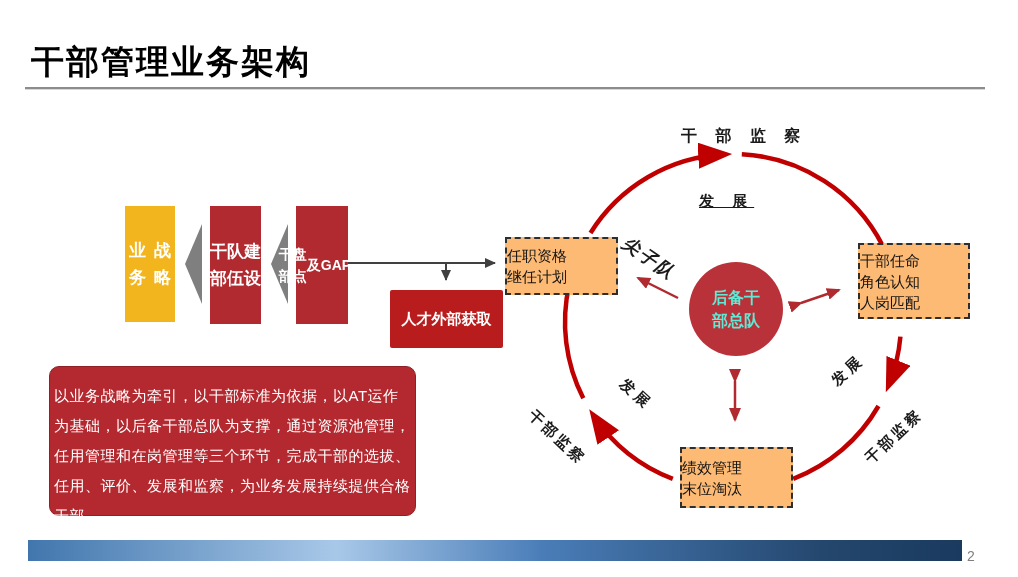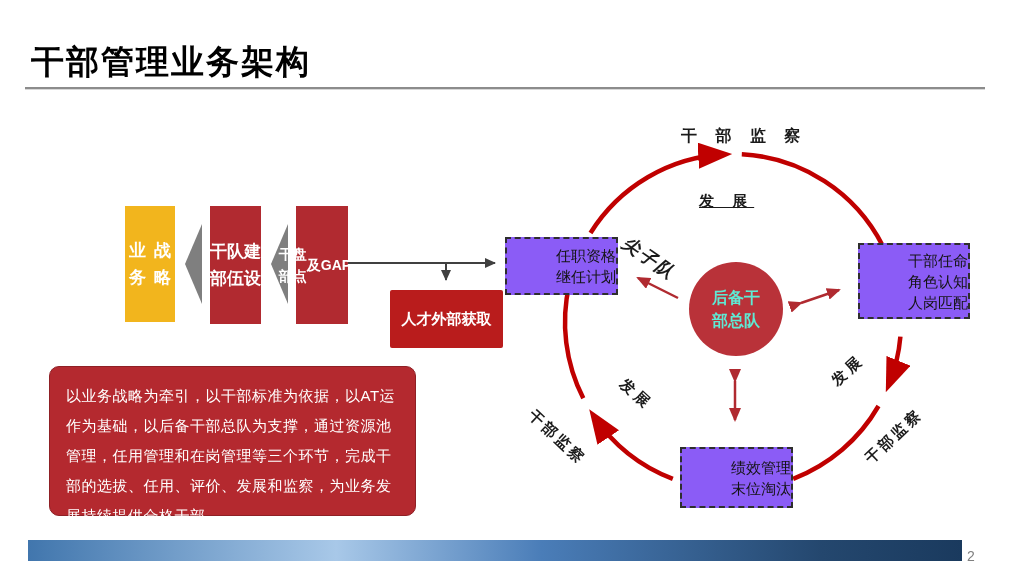--- a/index.html
+++ b/index.html
@@ -28,22 +28,22 @@
     font-size:14px;line-height:22px;}
   .tri-left{
     width:0;height:0;border-top:40px solid transparent;border-bottom:40px solid transparent;
     border-right:17px solid #7f7f7f;
   }
   .tri1{left:185px;top:224px;}
   .tri2{left:271px;top:224px;}
   .box-green{left:390px;top:290px;width:113px;height:58px;background:#b91c1c;
     font-size:15px;line-height:22px;border-radius:2px;}
   .dashed-box{
-    background:#8b5cf6;border:2px dashed #2e2e2e;color:#141414;
-    display:flex;flex-direction:column;align-items:flex-end;justify-content:center;
+    background:#fdba74;border:2px dashed #2e2e2e;color:#141414;
+    display:flex;flex-direction:column;align-items:flex-start;justify-content:center;
     font-size:15px;line-height:21px;font-weight:500;text-align:center;z-index:3;
   }
   .dash-left{left:505px;top:237px;width:109px;height:54px;}
   .dash-right{left:858px;top:243px;width:108px;height:72px;}
   .dash-bottom{left:680px;top:447px;width:109px;height:57px;}
   .center-circle{
     left:689px;top:262px;width:94px;height:94px;border-radius:50%;background:#B93239;
     color:#5eead4;font-weight:bold;font-size:16px;line-height:23px;
     display:flex;flex-direction:column;align-items:center;justify-content:center;
     text-align:center;z-index:3;
@@ -58,21 +58,21 @@
     transform:rotate(42deg);}
   .lbl-dev-right{left:829px;top:361px;font-size:15px;letter-spacing:4px;
     transform:rotate(-42deg);}
   .lbl-sup-bl{left:521px;top:428px;font-size:15px;letter-spacing:3px;
     transform:rotate(43deg);}
   .lbl-sup-br{left:858px;top:427px;font-size:15px;letter-spacing:3px;
     transform:rotate(-43deg);}
   .summary-box{
     left:49px;top:366px;width:367px;height:150px;background:#B4292F;
     border:1px solid #8f2025;border-radius:10px;box-sizing:border-box;
-    color:#fff;font-size:15px;line-height:30px;padding:14px 16px;
+    color:#fff;font-size:15px;line-height:30px;padding:14px 4px;
     font-weight:500;letter-spacing:0.5px;
   }
   .footer-bar{
     left:28px;top:540px;width:934px;height:21px;
     background:linear-gradient(90deg,#4176ad 0%,#a8c8e8 33%,#4a7db8 55%,#24476e 85%,#1a3a5e 100%);
   }
   .page-number{left:967px;top:548px;font-size:14px;color:#7f7f7f;}
   svg.overlay{position:absolute;left:0;top:0;z-index:2;}
 </style>
 </head>

